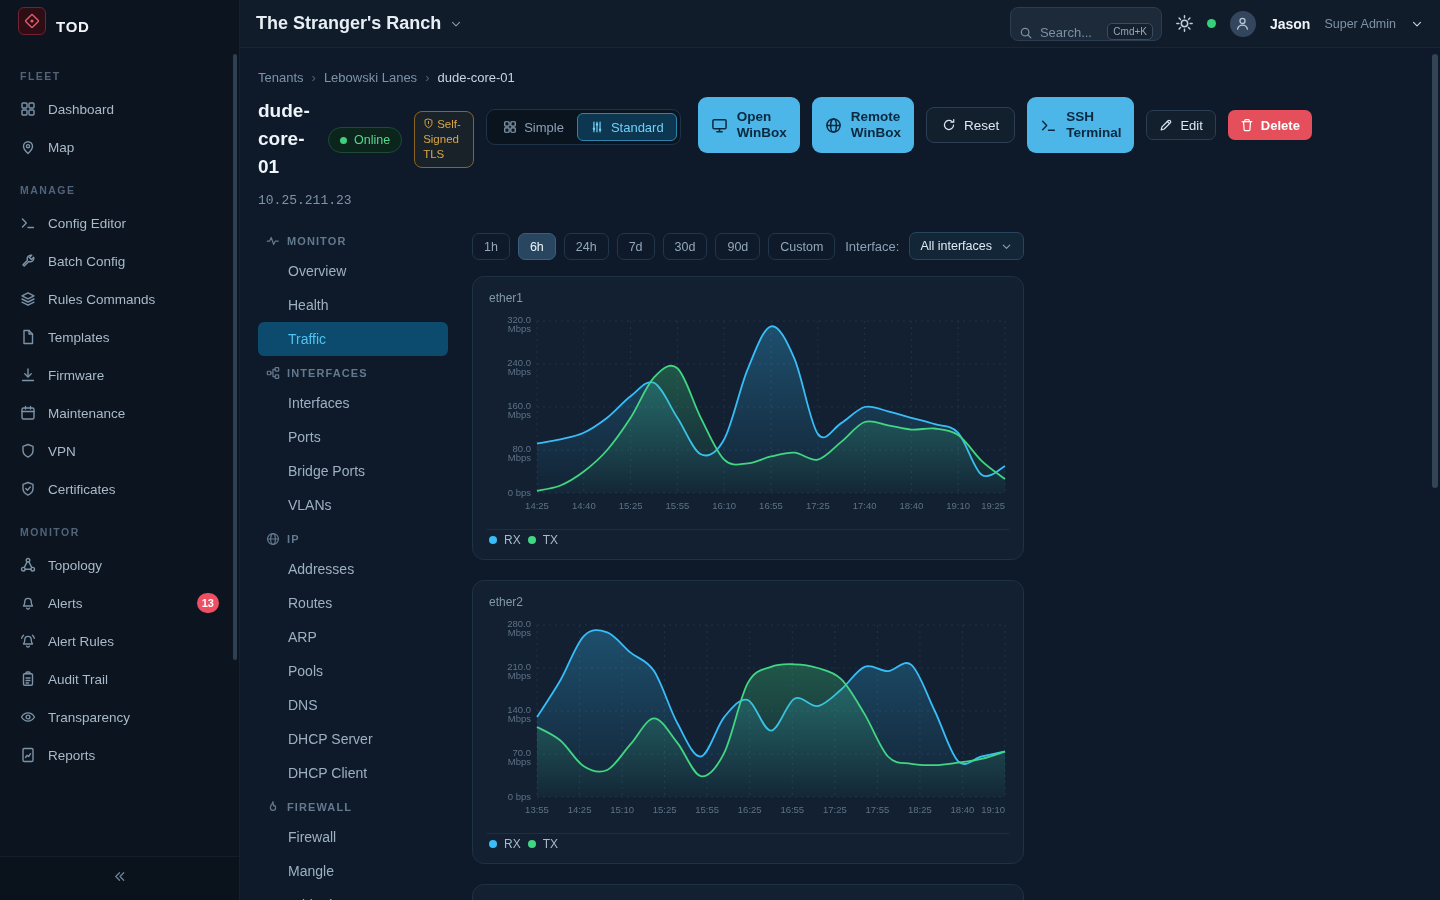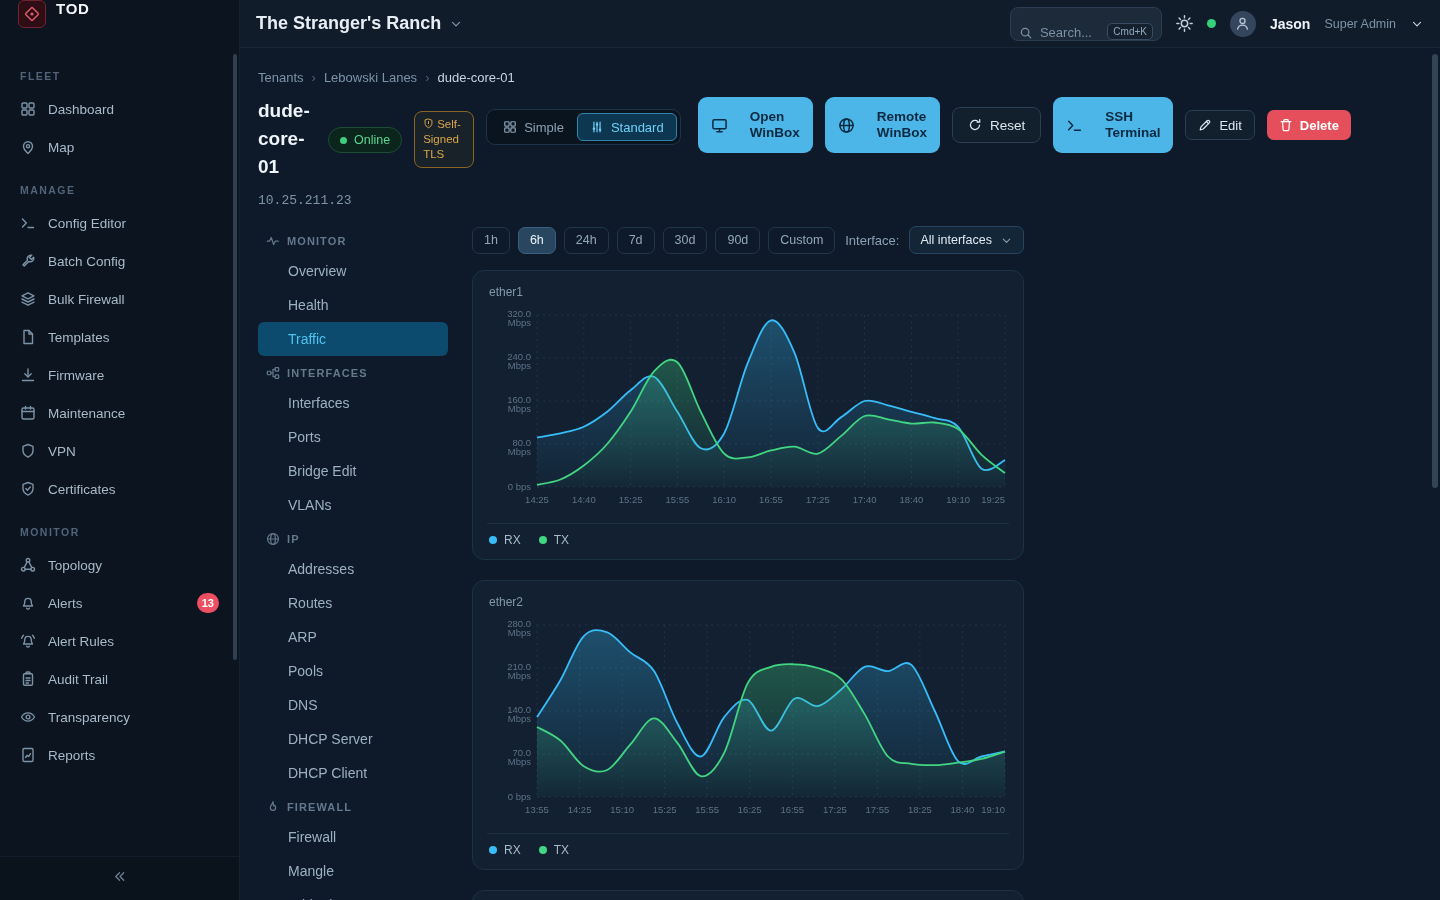--- a/index.html
+++ b/index.html
@@ -4,21 +4,21 @@
 <style>
   *{margin:0;padding:0;box-sizing:border-box}
   html,body{width:1440px;height:900px;overflow:hidden;background:#0a111c;
     font-family:"Liberation Sans",sans-serif;color:#dce6f0;-webkit-font-smoothing:antialiased}
   button{font-family:inherit;background:none;border:none;cursor:pointer;color:inherit}
   .app{display:flex;width:1440px;height:900px}
 
   
   .sidebar{width:240px;flex-shrink:0;background:#0b141f;border-right:1px solid #15212f;
     display:flex;flex-direction:column}
-  .logo-row{height:48px;display:flex;align-items:flex-start;gap:10px;padding:0 18px;flex-shrink:0}
+  .logo-row{height:48px;display:flex;align-items:flex-end;gap:10px;padding:13px 18px;flex-shrink:0}
   .logo-badge{width:28px;height:28px;border-radius:6px;background:#2e0e14;border:1px solid #722231;
     display:flex;align-items:center;justify-content:center;color:#e05c6a}
   .app-name{font-weight:700;font-size:15px;letter-spacing:.05em;color:#f2f6fa}
   #sidebar-nav{flex:1;overflow:hidden;padding-top:4px}
   .nav-label{font-size:10.5px;letter-spacing:.14em;color:#51647a;font-weight:700;padding:18px 20px 8px}
   .nav-item{display:flex;align-items:center;gap:12px;height:38px;padding:0 20px;color:#a9bac9;font-size:13.5px;cursor:pointer}
   .nav-item .ic{color:#7c92a6;display:flex;align-items:center}
   .count-badge{margin-left:auto;background:#ee4f62;color:#fff;font-size:11px;font-weight:700;
     min-width:20px;height:20px;border-radius:10px;display:flex;align-items:center;justify-content:center;padding:0 5px}
   .sidebar-footer{height:44px;display:flex;align-items:center;justify-content:center;color:#6d8195;
@@ -61,21 +61,21 @@
     border-radius:8px;padding:5px 8px;color:#d9a74a;font-size:11.5px;line-height:15px}
   .tls-badge .ic{display:inline-flex;vertical-align:-1px;margin-right:3px}
   .mode-toggle{margin-top:12px;display:flex;background:#0a141f;border:1px solid #1d3347;border-radius:9px;padding:3px;flex-shrink:0}
   .seg{display:flex;align-items:center;gap:7px;height:28px;padding:0 12px;font-size:13px;color:#8ba0b4;
     border-radius:6px;border:1px solid transparent}
   .seg .ic{display:flex}
   .seg.active{background:#0d3751;color:#6fd0f6;border-color:#2f84ad}
   .actions{display:flex;align-items:flex-start;gap:12px;margin-left:5px}
   .abtn{display:flex;align-items:center}
   .abtn .ic{display:flex}
-  .abtn.primary{height:56px;gap:22px;padding:0 13px;border-radius:9px;background:#4db6e8;color:#0b2940;
+  .abtn.primary{height:56px;gap:9px;padding:0 13px;border-radius:9px;background:#4db6e8;color:#0b2940;
     font-size:13.5px;font-weight:600;line-height:16px;text-align:left}
   .abtn.primary .lbl{width:min-content}
   .abtn.ghost{height:36px;margin-top:10px;gap:8px;padding:0 15px;border-radius:8px;background:#121f2c;
     border:1px solid #2b3e53;color:#dde7f0;font-size:13.5px}
   .abtn.ghost-sm{height:30px;margin-top:13px;gap:7px;padding:0 12px;border-radius:7px;background:#121f2c;
     border:1px solid #2b3e53;color:#dde7f0;font-size:13px}
   .abtn.danger{height:30px;margin-top:13px;gap:7px;padding:0 12px;border-radius:7px;background:#e44f5b;
     color:#fff;font-size:13px;font-weight:600}
 
   .body-cols{display:flex;gap:24px;margin-top:16px}
@@ -83,37 +83,37 @@
   .subnav{width:190px;flex-shrink:0}
   .sub-head{display:flex;align-items:center;gap:7px;color:#64788e;font-size:11px;font-weight:700;
     letter-spacing:.1em;padding:10px 4px 6px 8px}
   .sub-head .ic{display:flex;color:#64788e}
   .sub-item{height:34px;display:flex;align-items:center;padding:0 12px 0 30px;font-size:14px;color:#9db0c2;
     border-radius:6px;cursor:pointer}
   .sub-item.active{background:#0c4a6e;color:#4fc3f0}
 
   
   .charts-col{width:552px;flex-shrink:0}
-  .chart-toolbar{display:flex;align-items:center;margin:2px 0 16px}
+  .chart-toolbar{display:flex;align-items:flex-end;margin:8px 0 16px}
   .pills{display:flex;gap:8px}
   .pill{height:27px;padding:0 11px;border:1px solid #223649;border-radius:7px;color:#93a7ba;font-size:12.5px}
   .pill.active{background:#28465f;border-color:#3a5f7f;color:#ecf4fa}
   .iface{margin-left:auto;display:flex;align-items:center;gap:10px}
   .iface-label{font-size:13px;color:#8ba0b4}
   .iface-select{height:28px;display:flex;align-items:center;gap:8px;padding:0 10px;background:#132638;
     border:1px solid #28455f;border-radius:7px;color:#dfe9f2;font-size:12.5px;cursor:pointer}
   .iface-select .ic{color:#8ba0b4;display:flex}
 
   .chart-card{background:#122031;border:1px solid #1d3245;border-radius:12px;padding:12px 14px 10px;margin-bottom:20px}
   .chart-card.partial{min-height:260px}
   .chart-title{font-size:12px;color:#8298ac;margin:2px 0 6px 2px}
   svg.chart .grid line{stroke:#20334a;stroke-width:1;stroke-dasharray:2 4}
   svg.chart text{font-family:"Liberation Sans",sans-serif}
   svg.chart .xt,svg.chart .yt{fill:#5d7288;font-size:9.5px}
-  .chart-legend{margin-top:8px;padding:9px 2px 2px;border-top:1px solid #1d3042;display:flex;gap:18px;
+  .chart-legend{margin-top:8px;padding:3px 2px 2px;border-top:1px solid #1d3042;display:flex;gap:7px;
     font-size:12px;color:#a8bac9;align-items:flex-start}
   .leg{display:flex;align-items:center;gap:7px}
   .leg .dot{width:8px;height:8px;border-radius:50%}
 
   
   .sb{position:fixed;border-radius:3px;cursor:pointer}
   .sb-right{right:2px;top:54px;width:6px;height:434px;background:#334457}
   .sb-inner{left:233px;top:54px;width:4px;height:606px;background:#2e4052}
 </style>
 </head>
@@ -175,21 +175,21 @@
             <span>Batch Config</span>
           </div>
           <div class="nav-item">
             <span class="ic">
               <svg viewBox="0 0 16 16" width="16" height="16" fill="none" stroke="currentColor" stroke-width="1.4" stroke-linecap="round" stroke-linejoin="round">
                 <path d="M8 1.8 14 4.8 8 7.8 2 4.8z"></path>
                 <path d="M2 8l6 3 6-3"></path>
                 <path d="M2 11.2l6 3 6-3"></path>
               </svg>
             </span>
-            <span>Bulk Firewall</span>
+            <span>Rules Commands</span>
           </div>
           <div class="nav-item">
             <span class="ic">
               <svg viewBox="0 0 16 16" width="16" height="16" fill="none" stroke="currentColor" stroke-width="1.4" stroke-linecap="round" stroke-linejoin="round">
                 <path d="M4 1.5h5l3.5 3.5v9.5H4z"></path>
                 <path d="M9 1.5V5h3.5"></path>
               </svg>
             </span>
             <span>Templates</span>
           </div>
@@ -477,21 +477,21 @@
                     <rect x="1.5" y="6" width="4" height="4" rx="0.8"></rect>
                     <rect x="10.5" y="1.8" width="4" height="4" rx="0.8"></rect>
                     <rect x="10.5" y="10.2" width="4" height="4" rx="0.8"></rect>
                     <path d="M5.5 8H8M8 8V3.8h2.5M8 8v4.2h2.5"></path>
                   </svg>
                 </span>
                 <span>INTERFACES</span>
               </div>
               <div class="sub-item">Interfaces</div>
               <div class="sub-item">Ports</div>
-              <div class="sub-item">Bridge Edit</div>
+              <div class="sub-item">Bridge Ports</div>
               <div class="sub-item">VLANs</div>
             </div>
             <div>
               <div class="sub-head">
                 <span class="ic">
                   <svg viewBox="0 0 16 16" width="14" height="14" fill="none" stroke="currentColor" stroke-width="1.4" stroke-linecap="round" stroke-linejoin="round">
                     <circle cx="8" cy="8" r="6.2"></circle>
                     <ellipse cx="8" cy="8" rx="2.7" ry="6.2"></ellipse>
                     <path d="M1.8 8h12.4"></path>
                   </svg>

